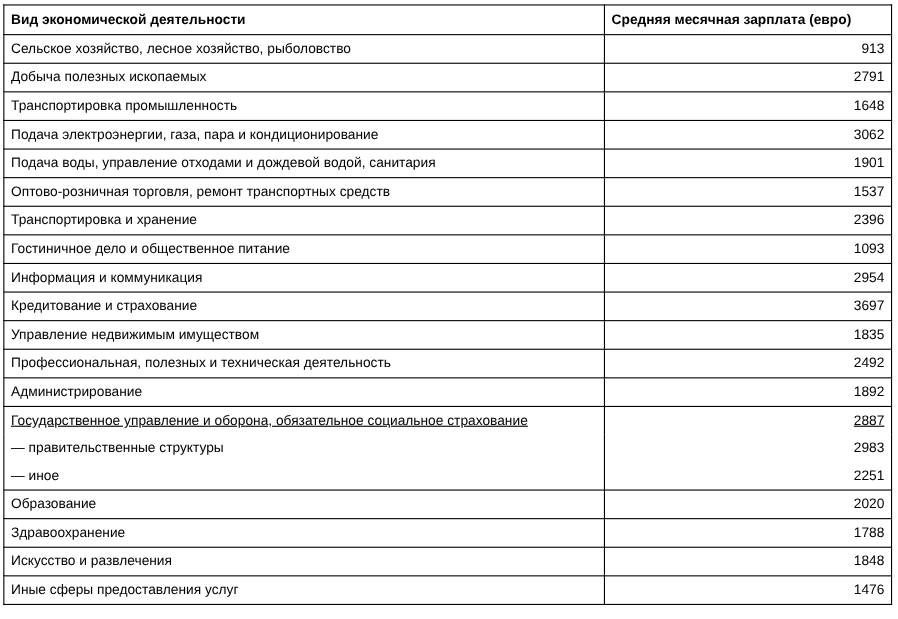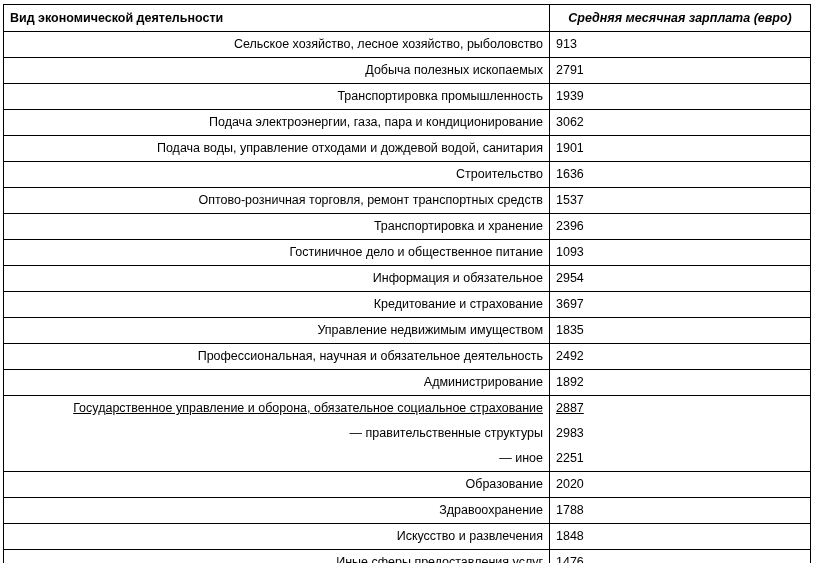--- a/index.html
+++ b/index.html
@@ -55,31 +55,30 @@
   
   table.salary-table thead th {
     font-weight: bold;
     height: 26px;
     line-height: 26px;
   }
   table.salary-table thead th.h-activity {
     text-align: left;
   }
   table.salary-table thead th.h-salary {
-    text-align: center;
-    font-style: italic;
+    text-align: left;
   }
 
   
   table.salary-table td.c-activity {
-    text-align: right;
+    text-align: left;
     margin-top: 18px;
   }
   table.salary-table td.c-salary {
-    text-align: left;
+    text-align: right;
   }
 
   
   table.salary-table tr.group-start td {
     border-bottom: none;
     text-decoration: underline;
   }
   table.salary-table tr.group-mid td {
     border-top: none;
     border-bottom: none;
@@ -108,60 +107,56 @@
         <tr>
           <td class="c-activity">Сельское хозяйство, лесное хозяйство, рыболовство</td>
           <td class="c-salary">913</td>
         </tr>
         <tr>
           <td class="c-activity">Добыча полезных ископаемых</td>
           <td class="c-salary">2791</td>
         </tr>
         <tr>
           <td class="c-activity">Транспортировка промышленность</td>
-          <td class="c-salary">1939</td>
+          <td class="c-salary">1648</td>
         </tr>
         <tr>
           <td class="c-activity">Подача электроэнергии, газа, пара и кондиционирование</td>
           <td class="c-salary">3062</td>
         </tr>
         <tr>
           <td class="c-activity">Подача воды, управление отходами и дождевой водой, санитария</td>
           <td class="c-salary">1901</td>
-        </tr>
-        <tr>
-          <td class="c-activity">Строительство</td>
-          <td class="c-salary">1636</td>
         </tr>
         <tr>
           <td class="c-activity">Оптово-розничная торговля, ремонт транспортных средств</td>
           <td class="c-salary">1537</td>
         </tr>
         <tr>
           <td class="c-activity">Транспортировка и хранение</td>
           <td class="c-salary">2396</td>
         </tr>
         <tr>
           <td class="c-activity">Гостиничное дело и общественное питание</td>
           <td class="c-salary">1093</td>
         </tr>
         <tr>
-          <td class="c-activity">Информация и обязательное</td>
+          <td class="c-activity">Информация и коммуникация</td>
           <td class="c-salary">2954</td>
         </tr>
         <tr>
           <td class="c-activity">Кредитование и страхование</td>
           <td class="c-salary">3697</td>
         </tr>
         <tr>
           <td class="c-activity">Управление недвижимым имуществом</td>
           <td class="c-salary">1835</td>
         </tr>
         <tr>
-          <td class="c-activity">Профессиональная, научная и обязательное деятельность</td>
+          <td class="c-activity">Профессиональная, полезных и техническая деятельность</td>
           <td class="c-salary">2492</td>
         </tr>
         <tr>
           <td class="c-activity">Администрирование</td>
           <td class="c-salary">1892</td>
         </tr>
         <tr class="group-start">
           <td class="c-activity">Государственное управление и оборона, обязательное социальное страхование</td>
           <td class="c-salary">2887</td>
         </tr>

